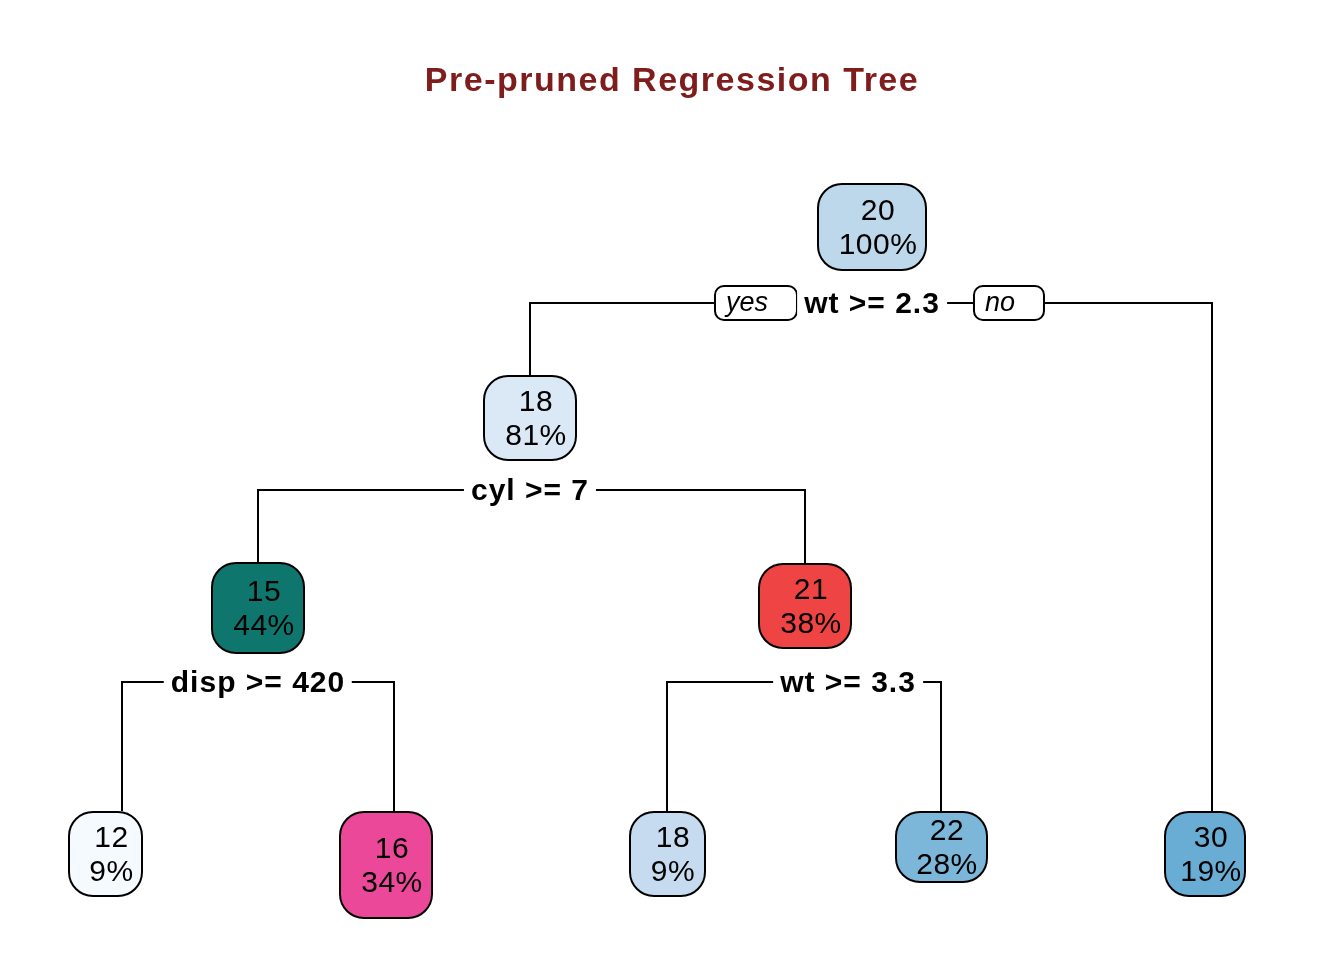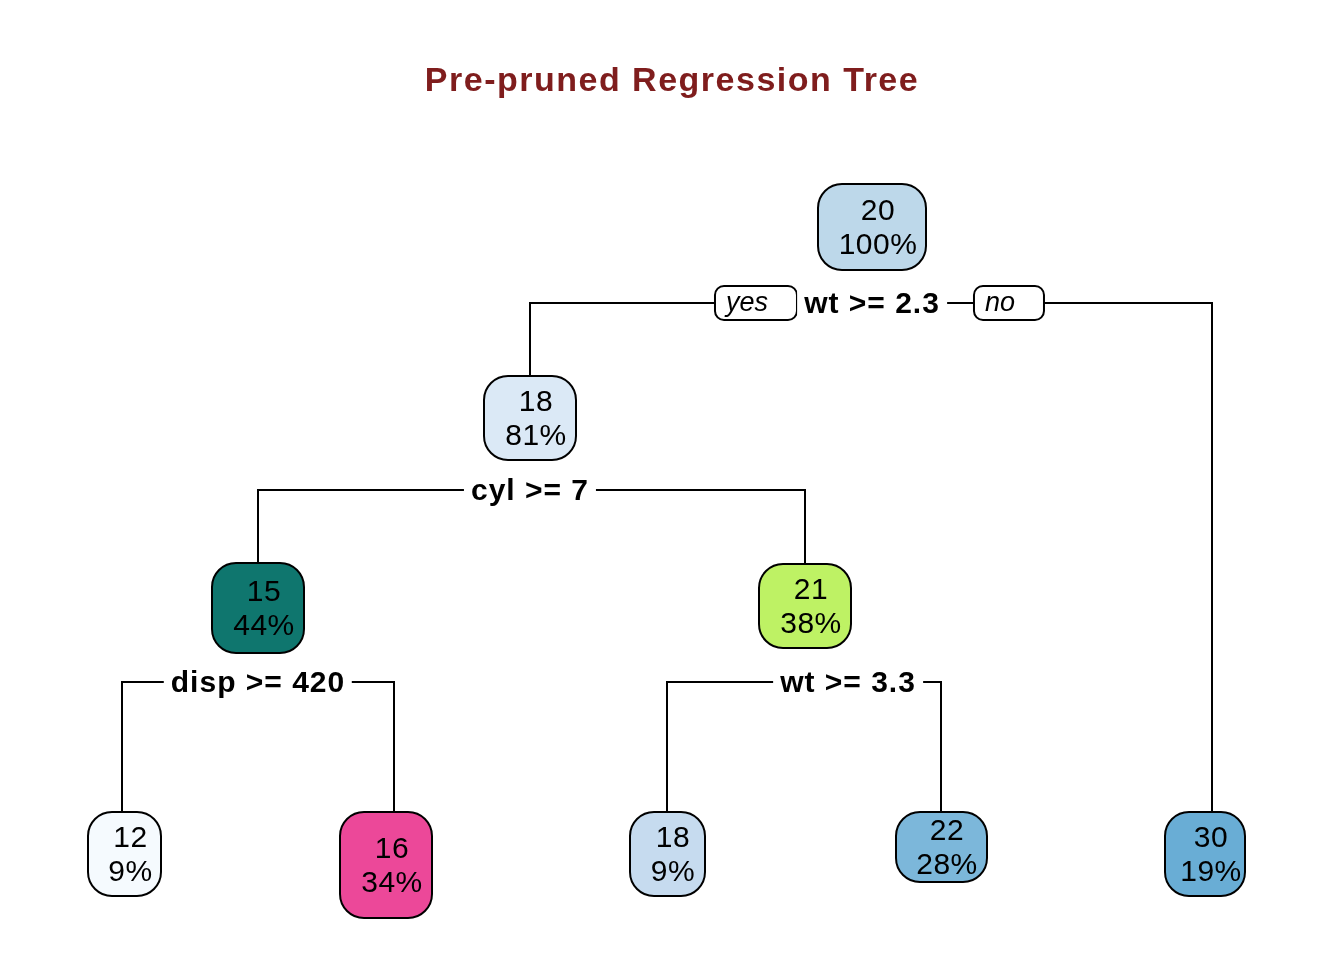--- a/index.html
+++ b/index.html
@@ -102,25 +102,25 @@
         <div>100%</div>
       </div>
       <div class="node" style="left: 483px; top: 375px; width: 94px; height: 86px; background: rgb(219, 233, 246);">
         <div>18</div>
         <div>81%</div>
       </div>
       <div class="node" style="left: 211px; top: 562px; width: 94px; height: 92px; background: #0f766e; text-align: right;">
         <div>15</div>
         <div>44%</div>
       </div>
-      <div class="node" style="left: 758px; top: 563px; width: 94px; height: 86px; background: #bef264;">
+      <div class="node" style="left: 758px; top: 563px; width: 94px; height: 86px; background: #ef4444;">
         <div>21</div>
         <div>38%</div>
       </div>
-      <div class="node" style="left: 87px; top: 811px; width: 75px; height: 86px; background: rgb(245, 250, 254);">
+      <div class="node" style="left: 68px; top: 811px; width: 75px; height: 86px; background: rgb(245, 250, 254);">
         <div>12</div>
         <div>9%</div>
       </div>
       <div class="node" style="left: 339px; top: 811px; width: 94px; height: 108px; background: #ec4899;">
         <div>16</div>
         <div>34%</div>
       </div>
       <div class="node" style="left: 628.5px; top: 811px; width: 77px; height: 86px; background: rgb(198, 219, 239);">
         <div>18</div>
         <div>9%</div>

